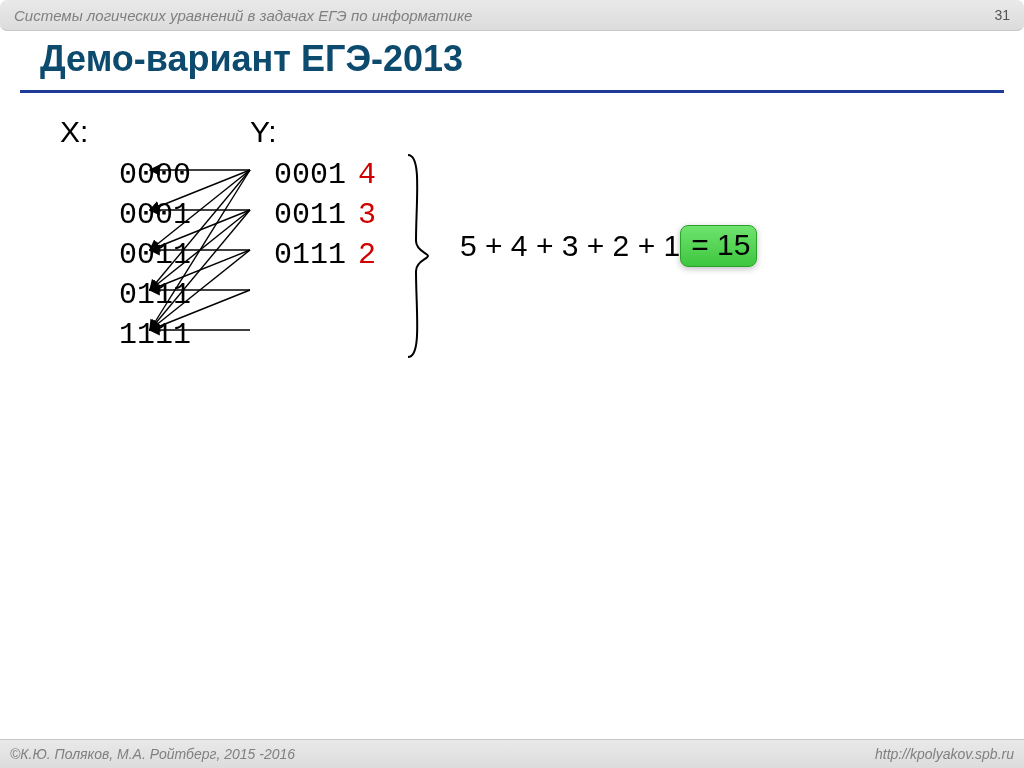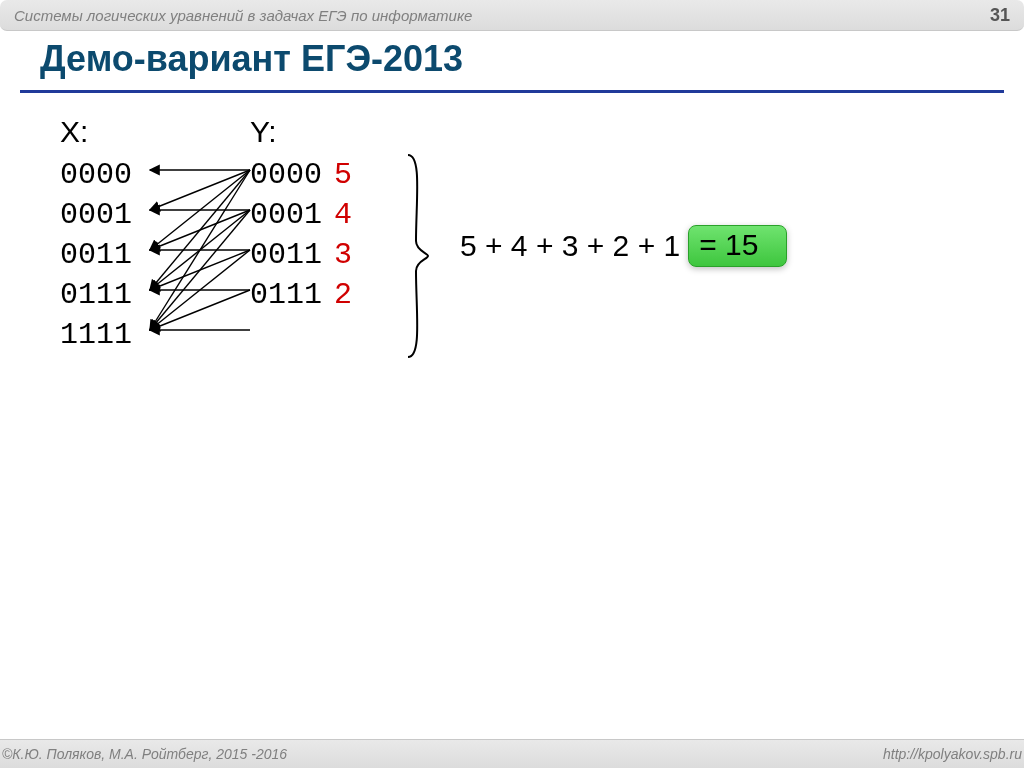--- a/index.html
+++ b/index.html
@@ -27,23 +27,23 @@
     align-items: center;
     justify-content: space-between;
     padding: 0 14px;
     font-size: 15px;
     color: #808080;
     font-style: italic;
     border-radius: 7px;
   }
   .topbar .pagenum {
     font-style: normal;
-    font-weight: bold;
+    font-weight: normal;
     color: #555;
-    font-size: 18px;
+    font-size: 14px;
   }
   .title {
     position: absolute;
     top: 38px;
     left: 40px;
     font-size: 36px;
     font-weight: bold;
     color: #0c4a6e;
   }
   .title-underline {
@@ -72,62 +72,62 @@
     flex-direction: column;
   }
   .col .hdr {
     font-family: Arial, sans-serif;
     font-size: 30px;
     margin-bottom: 6px;
   }
   .col .val {
     line-height: 40px;
     white-space: pre;
+    text-align: center;
   }
   .xcol { width: 190px; }
   .ycol { width: 150px; position: relative; }
   .ycount { color: #d00000; margin-left: 12px; }
   .brace-wrap {
     position: relative;
     margin-left: 4px;
     margin-top: 36px; 
   }
   .sum {
     font-family: Arial, sans-serif;
     font-size: 30px;
     margin-left: 30px;
     margin-top: 110px;
     display: flex;
     align-items: center;
     justify-content: center;
   }
   .answer-pill {
-    margin-left: 8px;
     background: linear-gradient(#6fe36f, #3ec63e);
     border: 1px solid #2aa12a;
     border-radius: 8px;
-    padding: 2px 28px 4px 10px;
+    padding: 2px 6px 4px 10px;
     box-shadow: 0 2px 6px rgba(0,0,0,0.25);
     color: #000;
   }
   svg.arrows {
     position: absolute;
     top: 0; left: 0;
     pointer-events: none;
   }
   .footer {
     position: absolute;
     bottom: 0; left: 0; right: 0;
     height: 28px;
     background: linear-gradient(#e9e9e9, #dcdcdc);
     border-top: 1px solid #c8c8c8;
     display: flex;
     align-items: center;
     justify-content: space-between;
-    padding: 0 2px;
+    padding: 0 10px;
     font-size: 14px;
     color: #808080;
     font-style: italic;
   }
 </style>
 </head>
 <body>
 
 <div class="slide">
 
@@ -173,21 +173,20 @@
 
           <line x1="190" y1="175" x2="90" y2="175" stroke="#000" stroke-width="1.4" marker-end="url(#arr)"></line>
           <line x1="190" y1="175" x2="90" y2="215" stroke="#000" stroke-width="1.4" marker-end="url(#arr)"></line>
 
           <line x1="190" y1="215" x2="90" y2="215" stroke="#000" stroke-width="1.4" marker-end="url(#arr)"></line>
         </svg>
       </div>
 
       <div class="col ycol">
         <div class="hdr">Y:</div>
-        <div class="val"><span>0000</span><span class="ycount">5</span></div>
         <div class="val"><span>0001</span><span class="ycount">4</span></div>
         <div class="val"><span>0011</span><span class="ycount">3</span></div>
         <div class="val"><span>0111</span><span class="ycount">2</span></div>
       </div>
 
       <div class="brace-wrap">
         <svg width="26" height="210" viewBox="0 0 26 210">
           <path d="M4,4 C18,4 12,50 12,90 C12,100 24,102 24,105 C24,108 12,110 12,120 C12,160 18,206 4,206" fill="none" stroke="#000" stroke-width="2"></path>
         </svg>
       </div>

